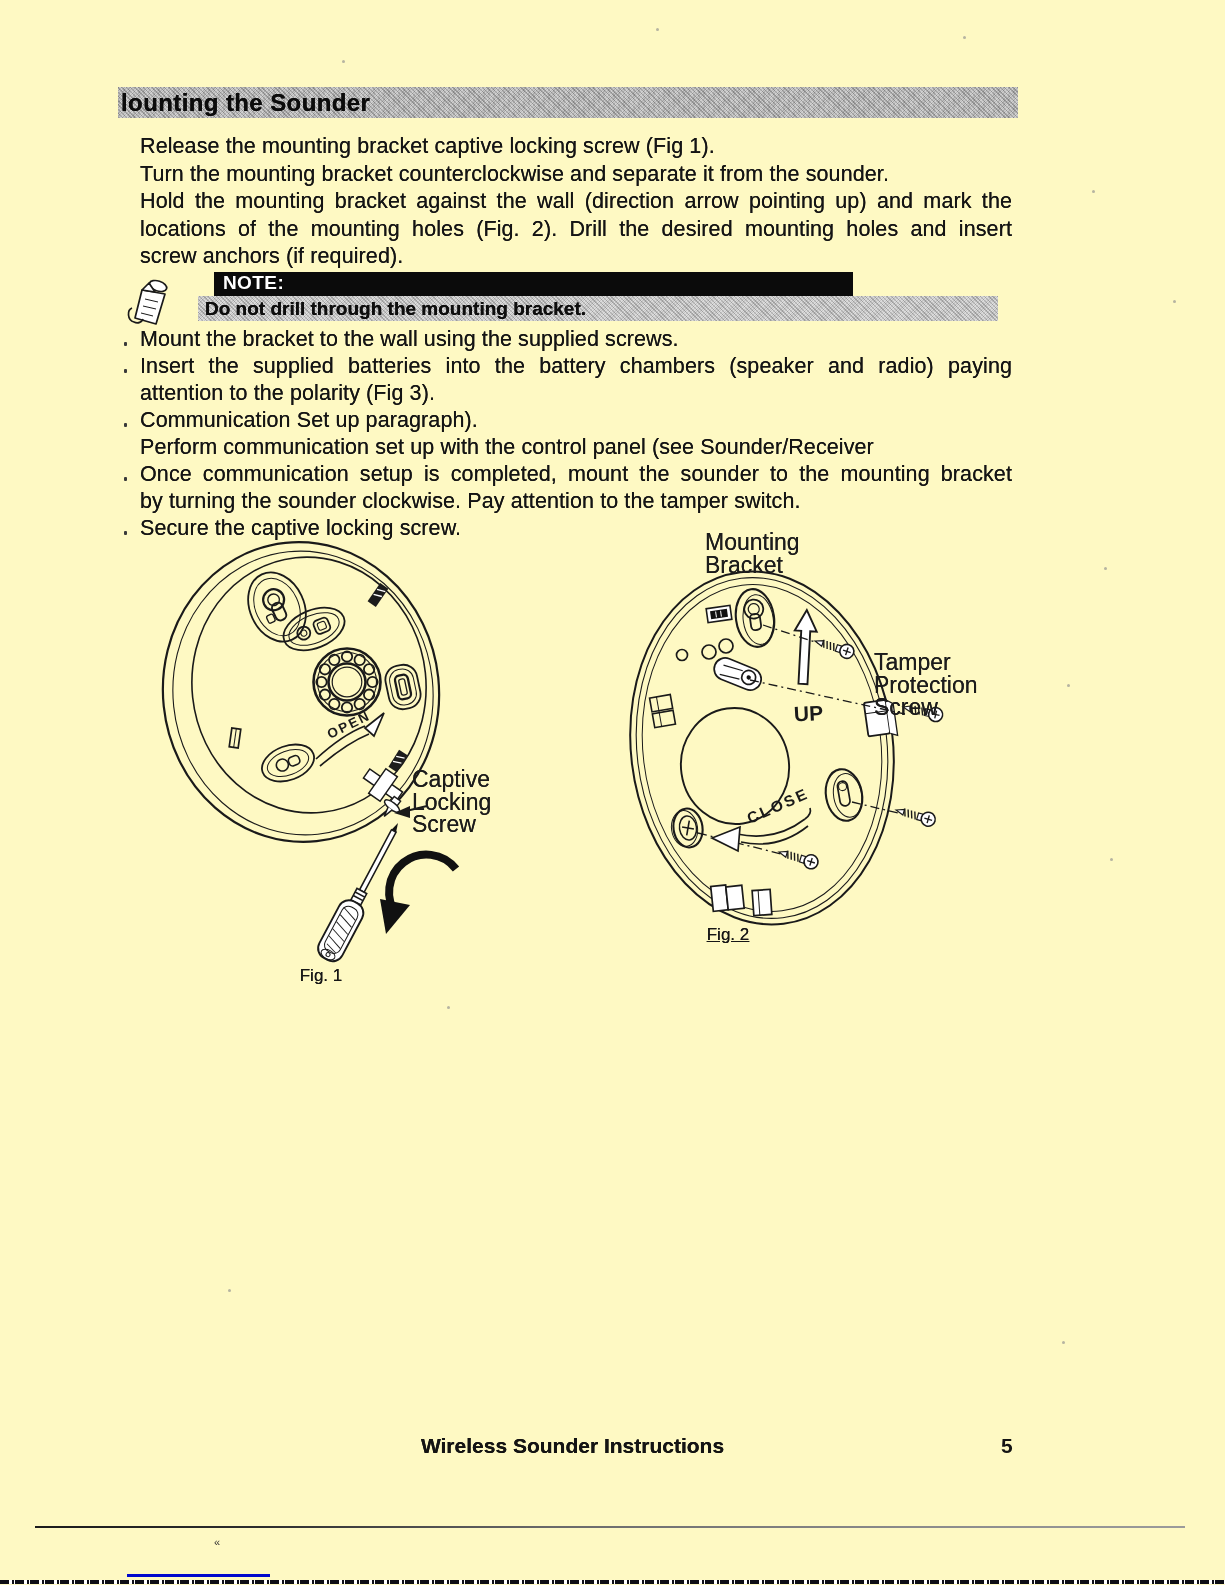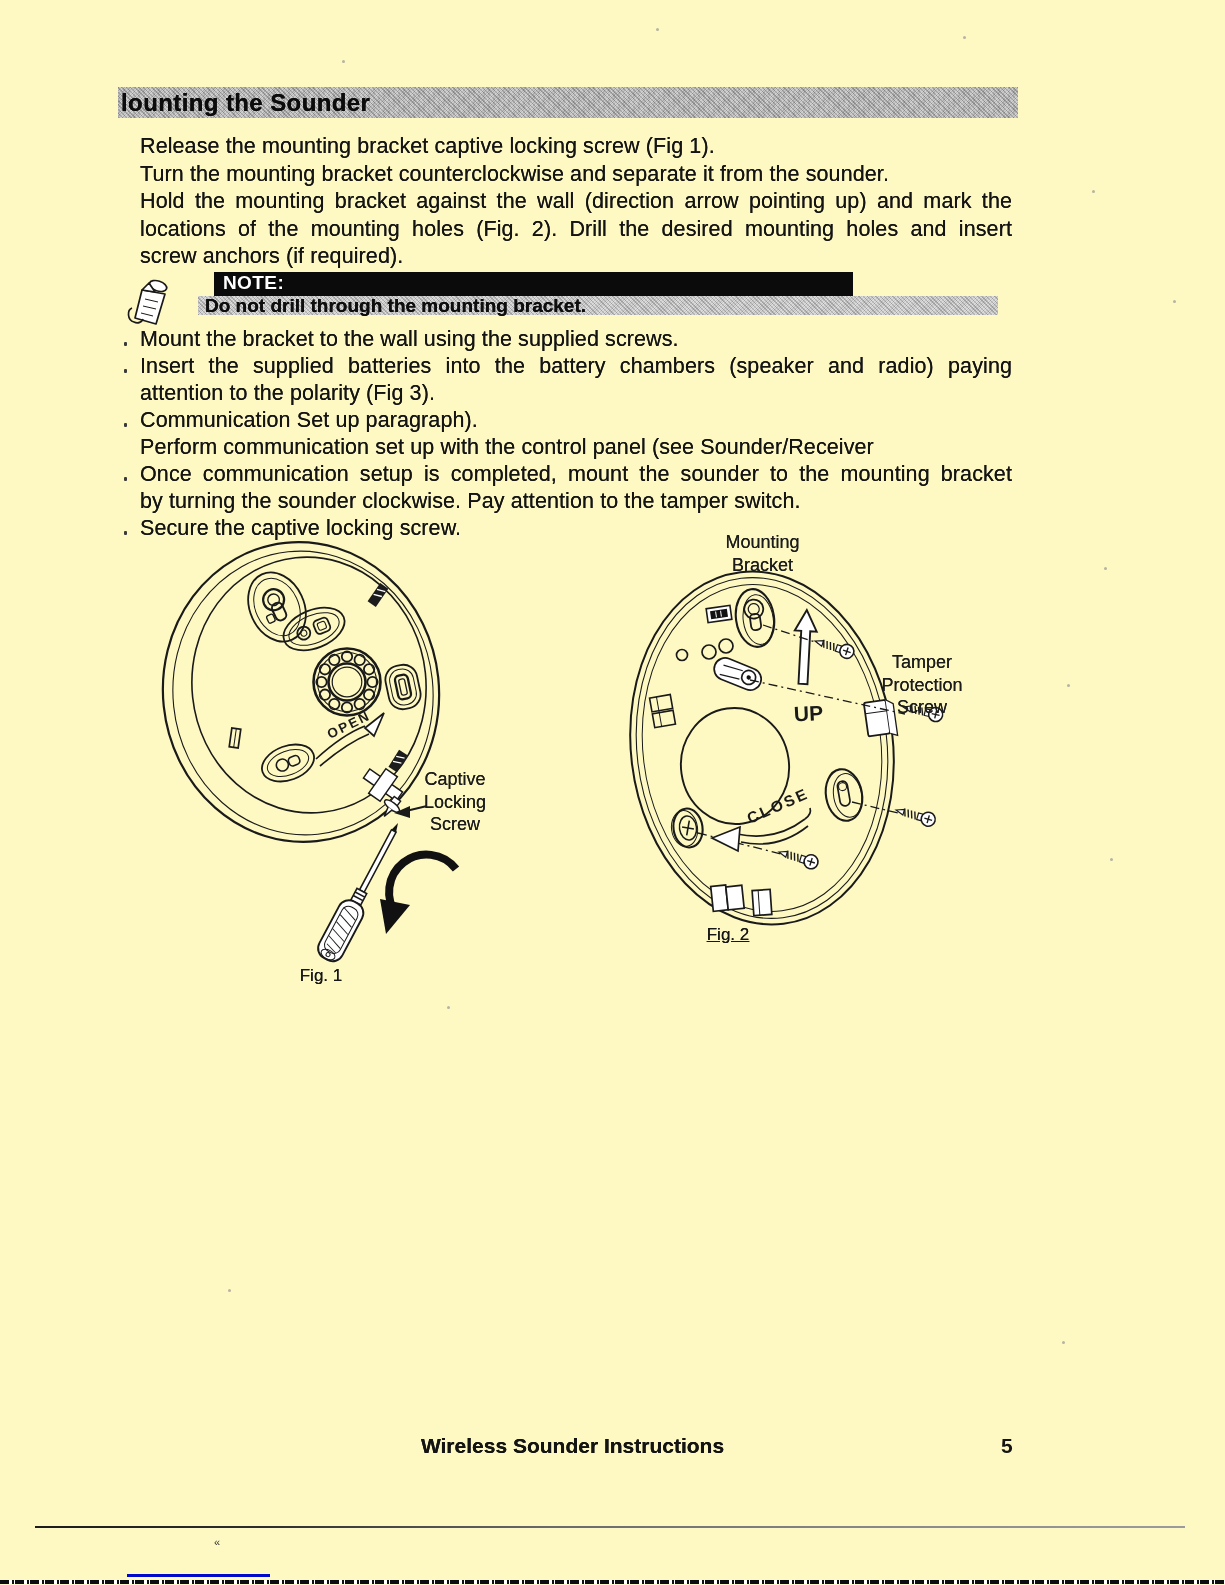--- a/index.html
+++ b/index.html
@@ -28,30 +28,30 @@
   .jl{white-space:normal;text-align:justify;text-align-last:justify;}
   .bullets{line-height:27px;}
   .bdot{width:3px;height:4px;background:#3a3a3a;border-radius:1px;}
   
   .note-black{
     left:214px;top:272px;width:639px;height:24px;background:#0b0b0b;
     display:flex;align-items:flex-start;
   }
   .note-black span{color:#fff;font-weight:bold;font-size:19px;padding-left:9px;letter-spacing:.4px;}
   .note-gray{
-    left:198px;top:296px;width:800px;height:19px;
+    left:198px;top:296px;width:800px;height:25px;
     background-color:#c4c4c4;
     background-image:
       repeating-linear-gradient(45deg, rgba(0,0,0,.20) 0 1px, transparent 1px 3px),
       repeating-linear-gradient(-45deg, rgba(255,255,255,.4) 0 1px, transparent 1px 2px);
     display:flex;align-items:center;
   }
   .note-gray span{color:#0e0e0e;font-weight:bold;font-size:19px;padding-left:7px;text-shadow:0 0 .5px #000;}
   
-  .callout{font-size:18px;line-height:22.5px;color:#1c1c1c;text-align:center;text-shadow:0 0 .4px #222;}
+  .callout{font-size:23px;line-height:22.5px;color:#1c1c1c;text-shadow:0 0 .4px #222;}
   .figcap{font-size:17px;color:#161616;text-align:center;text-shadow:0 0 .4px #222;}
   
   .footer-title{font-size:21px;font-weight:bold;text-align:center;text-shadow:0 0 .3px #000;}
   .pageno{font-size:21px;font-weight:bold;}
   .rule{
     left:35px;top:1526px;width:1150px;height:2px;
     background:linear-gradient(to right,#1c1c1c 0%,#2e2e2e 20%,#6a6a6a 45%,#8a8a8a 75%,#9b9b9b 100%);
   }
   .blue-line{left:127px;top:1574px;width:143px;height:3px;background:#0008cc;}
   .bottom-dashes{

